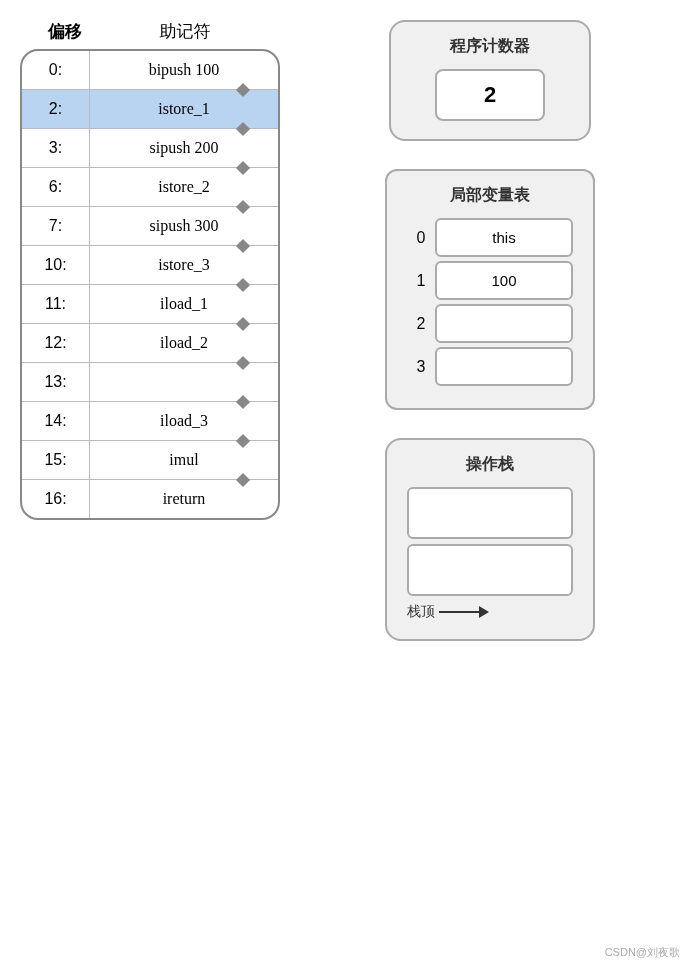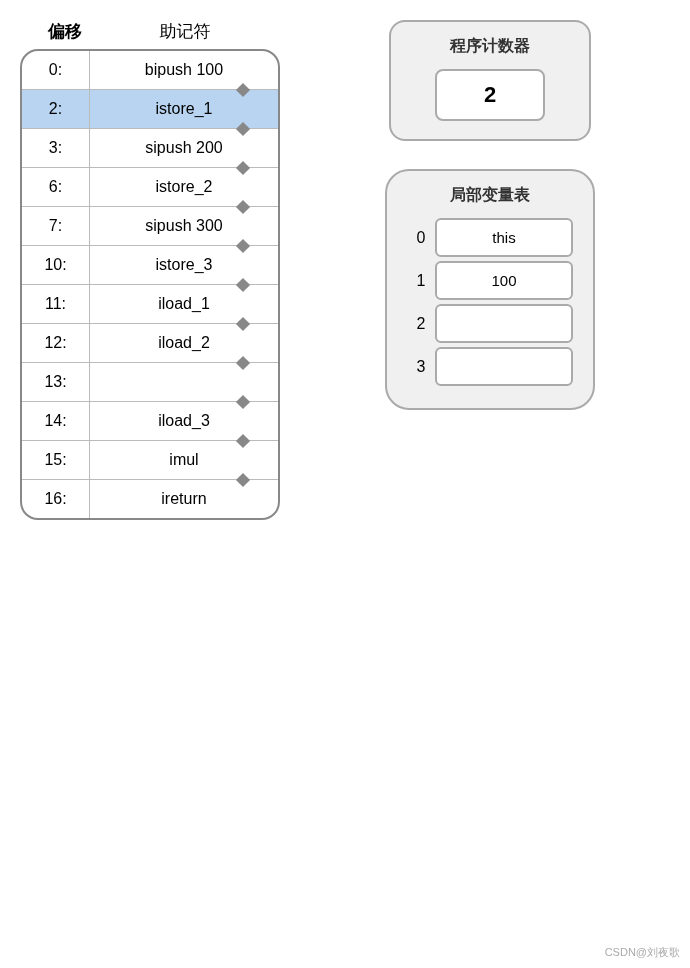--- a/index.html
+++ b/index.html
@@ -94,20 +94,21 @@
 
     .bytecode-mnemonic-cell {
       flex: 1;
       display: flex;
       align-items: center;
       justify-content: center;
       font-size: 16px;
       color: #000;
       padding: 10px 4px;
       background: inherit;
+      font-family: Liberation Serif, serif;
     }
 
     
     .diamond-connector {
       width: 100%;
       display: flex;
       justify-content: flex-end;
       align-items: center;
       height: 0;
       position: relative;
@@ -168,21 +169,21 @@
       font-weight: bold;
       color: #000;
     }
 
     
     .locals-panel {
       display: flex;
       flex-direction: column;
       align-items: center;
       border: 2.5px solid #aaa;
-      border-radius: 24px;
+      border-radius: 12px;
       padding: 14px 20px 18px 20px;
       background: #f0f0f0;
       width: 210px;
       align-self: center;
     }
 
     .locals-table {
       display: flex;
       flex-direction: column;
       gap: 0;
@@ -412,16 +413,31 @@
             <div class="locals-index">2</div>
             <div class="locals-cell"></div>
           </div>
           <div class="locals-row">
             <div class="locals-index">3</div>
             <div class="locals-cell"></div>
           </div>
         </div>
     </div>
 
+    <div class="stack-panel">
+      <div class="panel-title">操作栈</div>
+      <div class="stack-cells" id="stack-cells">
+
+      <div class="stack-cell"></div>
+          <div class="stack-cell"></div>
+        </div>
+      <div class="stack-bottom-row">
+        <span class="stack-top-label">栈顶</span>
+        <div class="stack-arrow">
+          <div class="arrow-line"></div>
+          <div class="arrow-head"></div>
+        </div>
+      </div>
+    </div>
   </div>
 </div>
 
 <div class="watermark">CSDN@刘夜歌</div>
 
 </body></html>

